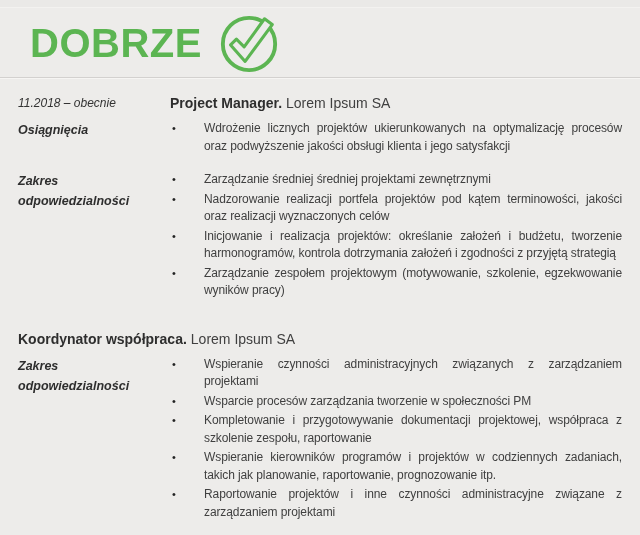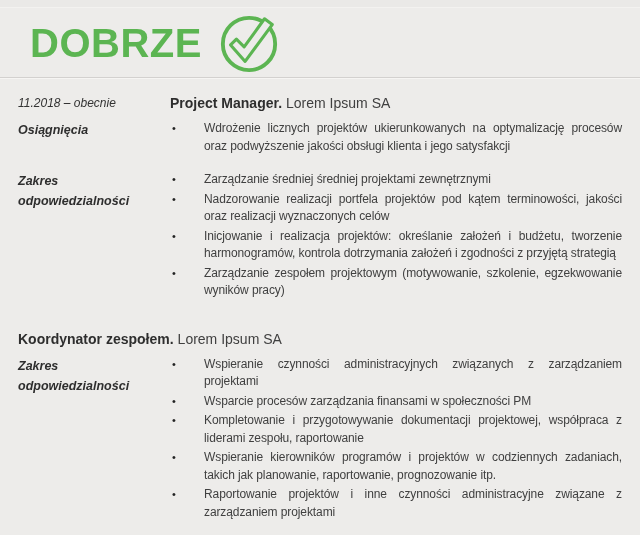--- a/index.html
+++ b/index.html
@@ -119,38 +119,38 @@
             <span class="mk">•</span>
             <span class="bt">Zarządzanie zespołem projektowym (motywowanie, szkolenie, egzekwowanie wyników pracy)</span>
           </li>
         </ul>
       </div>
     </section>
 
     <section class="entry-2">
       <div class="row head-row">
         <div class="cell-right job-title">
-          <span class="b">Koordynator zespołem.</span><span class="r">Lorem Ipsum SA</span>
+          <span class="b">Koordynator współpraca.</span><span class="r">Lorem Ipsum SA</span>
         </div>
       </div>
 
       <div class="row group-row">
         <div class="cell-left label">Zakres odpowiedzialności</div>
         <ul class="cell-right bullets">
           <li>
             <span class="mk">•</span>
             <span class="bt">Wspieranie czynności administracyjnych związanych z zarządzaniem projektami</span>
           </li>
           <li>
             <span class="mk">•</span>
-            <span class="bt">Wsparcie procesów zarządzania finansami w społeczności PM</span>
+            <span class="bt">Wsparcie procesów zarządzania tworzenie w społeczności PM</span>
           </li>
           <li>
             <span class="mk">•</span>
-            <span class="bt">Kompletowanie i przygotowywanie dokumentacji projektowej, współpraca z liderami zespołu, raportowanie</span>
+            <span class="bt">Kompletowanie i przygotowywanie dokumentacji projektowej, współpraca z szkolenie zespołu, raportowanie</span>
           </li>
           <li>
             <span class="mk">•</span>
             <span class="bt">Wspieranie kierowników programów i projektów w codziennych zadaniach, takich jak planowanie, raportowanie, prognozowanie itp.</span>
           </li>
           <li>
             <span class="mk">•</span>
             <span class="bt">Raportowanie projektów i inne czynności administracyjne związane z zarządzaniem projektami</span>
           </li>
         </ul>

